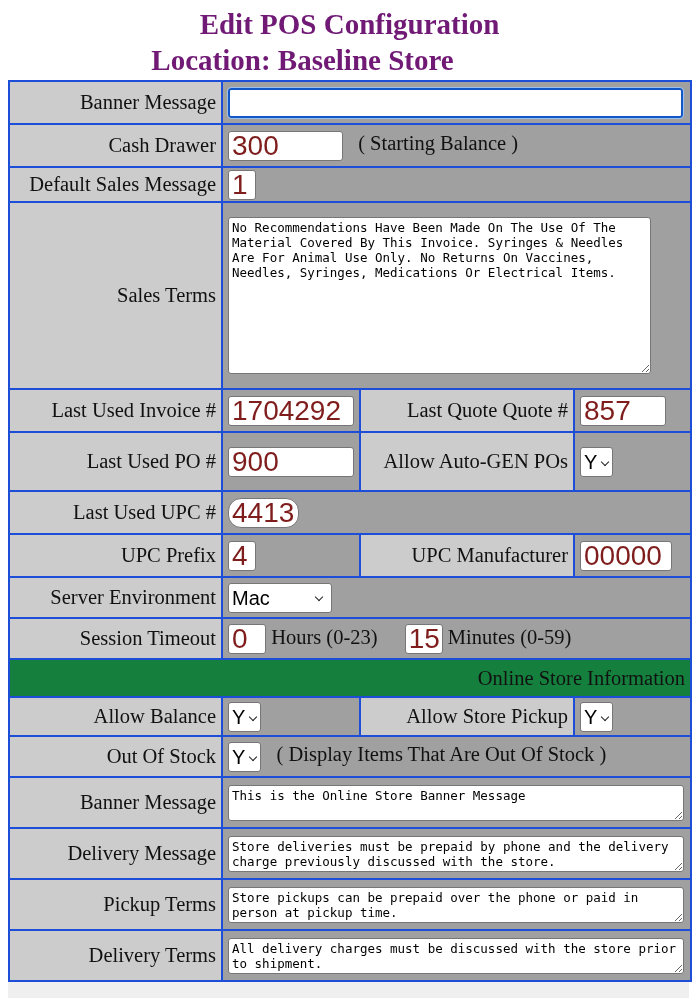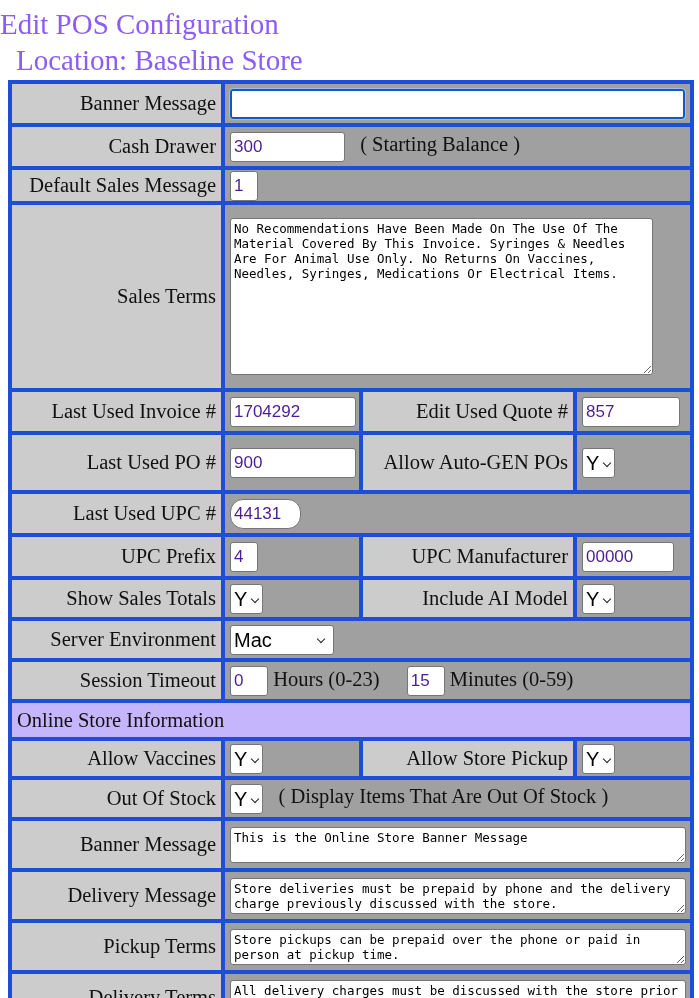--- a/index.html
+++ b/index.html
@@ -1,26 +1,26 @@
 <!DOCTYPE html>
 <html><head>
 <meta charset="utf-8">
 <style>
   html, body { margin: 0; padding: 0; background: #ffffff; }
   body { width: 699px; height: 998px; overflow: hidden; font-family: "Liberation Serif", serif; position: relative; }
-  .title { text-align: left; color: #8b5cf6; font-size: 29px; line-height: 36px; }
+  .title { text-align: center; color: #701a75; font-size: 29px; line-height: 36px; font-weight: bold; }
   .title1 { position: absolute; top: 6px; left: 0; width: 699px; }
-  .title2 { position: absolute; top: 42px; left: 16px; width: 605px; }
+  .title2 { position: absolute; top: 42px; left: 0; width: 605px; }
   .frame { position: absolute; left: 8px; top: 81px; width: 681px; height: 917px; background: #efefef; }
   table.cfg { position: absolute; left: 8px; top: 80px; width: 682px; border-collapse: collapse; table-layout: fixed; }
-  table.cfg td { border: 4px solid #1d4ed8; padding: 0 5px; font-size: 20.5px; color: #111; vertical-align: middle; white-space: nowrap; }
+  table.cfg td { border: 2px solid #1d4ed8; padding: 0 5px; font-size: 20.5px; color: #111; vertical-align: middle; white-space: nowrap; }
   td.lbl { background: #cccccc; text-align: right; padding-right: 6px; }
   td.val { background: #a0a0a0; text-align: left; padding-left: 4px; }
-  td.sect { background: #c4b5fd; text-align: left; color: #1a1ab8; font-size: 20.5px; }
-  input.txt { font-family: "Liberation Sans", sans-serif; font-size: 17px; height: 30px; border: 1px solid #767676; border-radius: 3px; padding: 0 3px; box-sizing: border-box; background: #fff; color: #4c1d95; vertical-align: middle; }
+  td.sect { background: #15803d; text-align: right; color: #1a1ab8; font-size: 20.5px; }
+  input.txt { font-family: "Liberation Sans", sans-serif; font-size: 28px; height: 30px; border: 1px solid #767676; border-radius: 3px; padding: 0 3px; box-sizing: border-box; background: #fff; color: #7f1d1d; vertical-align: middle; }
   input.focus { border: 2px solid #1357c7; border-radius: 3px; outline: 1px solid #9cc0ee; }
   .sel { display: inline-block; font-family: "Liberation Sans", sans-serif; font-size: 20px; height: 30px; line-height: 28px; border: 1px solid #767676; border-radius: 3px; padding: 0 4px 0 3px; box-sizing: border-box; background: #fff; color: #000; vertical-align: middle; position: relative; }
   .sel .chev { display: inline-block; width: 5px; height: 5px; border-right: 1.5px solid #222; border-bottom: 1.5px solid #222; transform: rotate(45deg); margin-left: 5px; position: relative; top: -4px; }
   textarea.ta { font-family: "DejaVu Sans Mono", monospace; font-size: 12.5px; line-height: 15px; border: 1px solid #767676; border-radius: 3px; padding: 2px 3px; box-sizing: border-box; background: #fff; color: #000; resize: both; vertical-align: middle; white-space: pre-wrap; overflow: hidden; }
   .note { margin-left: 10px; }
 </style>
 </head>
 <body>
 
 <div class="title title1">Edit POS Configuration</div>
@@ -64,23 +64,23 @@
     <td class="val" colspan="3">
       <textarea class="ta" style="width: 423px; height: 157px;">No Recommendations Have Been Made On The Use Of The Material Covered By This Invoice. Syringes &amp; Needles Are For Animal Use Only. No Returns On Vaccines, Needles, Syringes, Medications Or Electrical Items.</textarea>
     </td>
   </tr>
 
   <tr style="height:43px">
     <td class="lbl">Last Used Invoice #</td>
     <td class="val">
       <input class="txt" style="width: 126px;" value="1704292">
     </td>
-    <td class="lbl">Edit Used Quote #</td>
+    <td class="lbl">Last Quote Quote #</td>
     <td class="val">
-      <input class="txt" style="width: 98px;" value="857">
+      <input class="txt" style="width: 86px;" value="857">
     </td>
   </tr>
 
   <tr style="height:59px">
     <td class="lbl">Last Used PO #</td>
     <td class="val">
       <input class="txt" style="width: 126px;" value="900">
     </td>
     <td class="lbl">Allow Auto-GEN POs</td>
     <td class="val">
@@ -99,30 +99,20 @@
     <td class="lbl">UPC Prefix</td>
     <td class="val">
       <input class="txt" style="width: 28px;" value="4">
     </td>
     <td class="lbl">UPC Manufacturer</td>
     <td class="val">
       <input class="txt" style="width: 92px;" value="00000">
     </td>
   </tr>
 
-  <tr style="height:41px">
-    <td class="lbl">Show Sales Totals</td>
-    <td class="val">
-      <span class="sel"><span>Y</span><span class="chev"></span></span>
-    </td>
-    <td class="lbl">Include AI Model</td>
-    <td class="val">
-      <span class="sel"><span>Y</span><span class="chev"></span></span>
-    </td>
-  </tr>
 
   <tr style="height:41px">
     <td class="lbl">Server Environment</td>
     <td class="val" colspan="3">
       <span class="sel" style="width:104px"><span>Mac</span><span class="chev" style="position:absolute;right:9px;top:10px"></span></span>
     </td>
   </tr>
 
   <tr style="height:41px">
     <td class="lbl">Session Timeout</td>
@@ -132,21 +122,21 @@
       <input class="txt" style="width: 38px; margin-left: 22px;" value="15">
       <span>Minutes (0-59)</span>
     </td>
   </tr>
 
   <tr style="height:38px">
     <td class="sect" colspan="4">Online Store Information</td>
   </tr>
 
   <tr style="height:39px">
-    <td class="lbl">Allow Vaccines</td>
+    <td class="lbl">Allow Balance</td>
     <td class="val">
       <span class="sel"><span>Y</span><span class="chev"></span></span>
     </td>
     <td class="lbl">Allow Store Pickup</td>
     <td class="val">
       <span class="sel"><span>Y</span><span class="chev"></span></span>
     </td>
   </tr>
 
   <tr style="height:41px">

